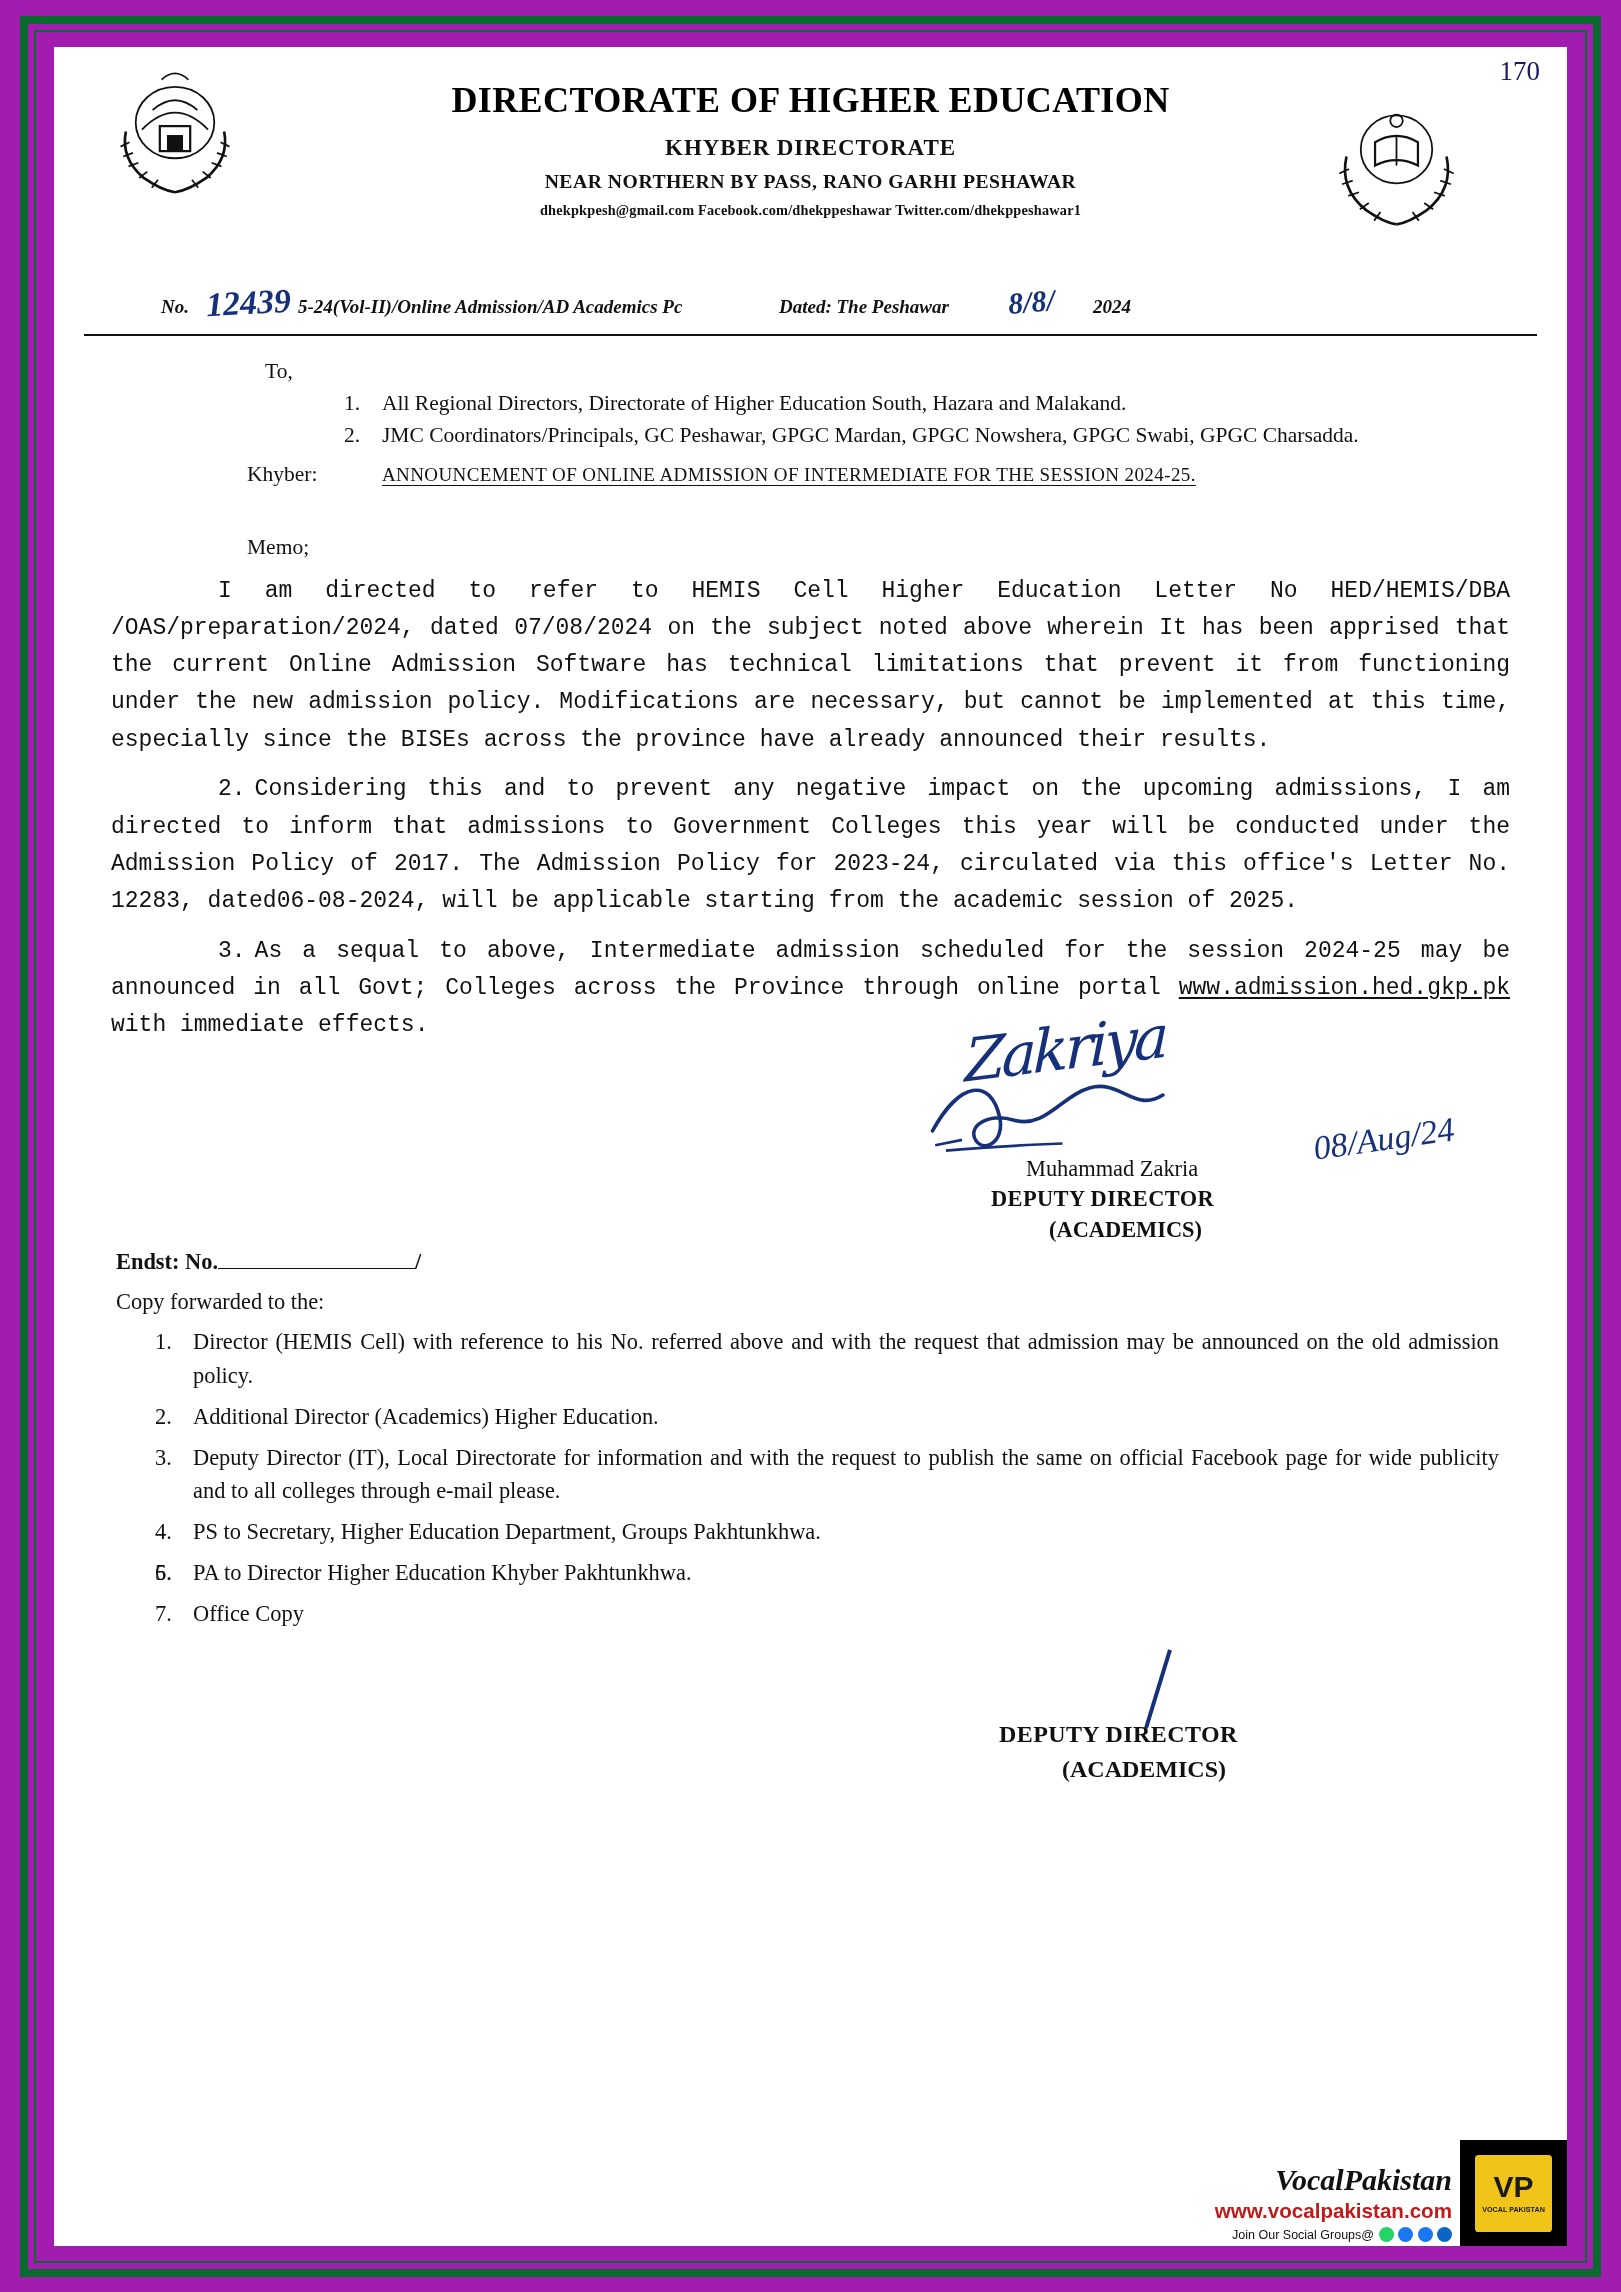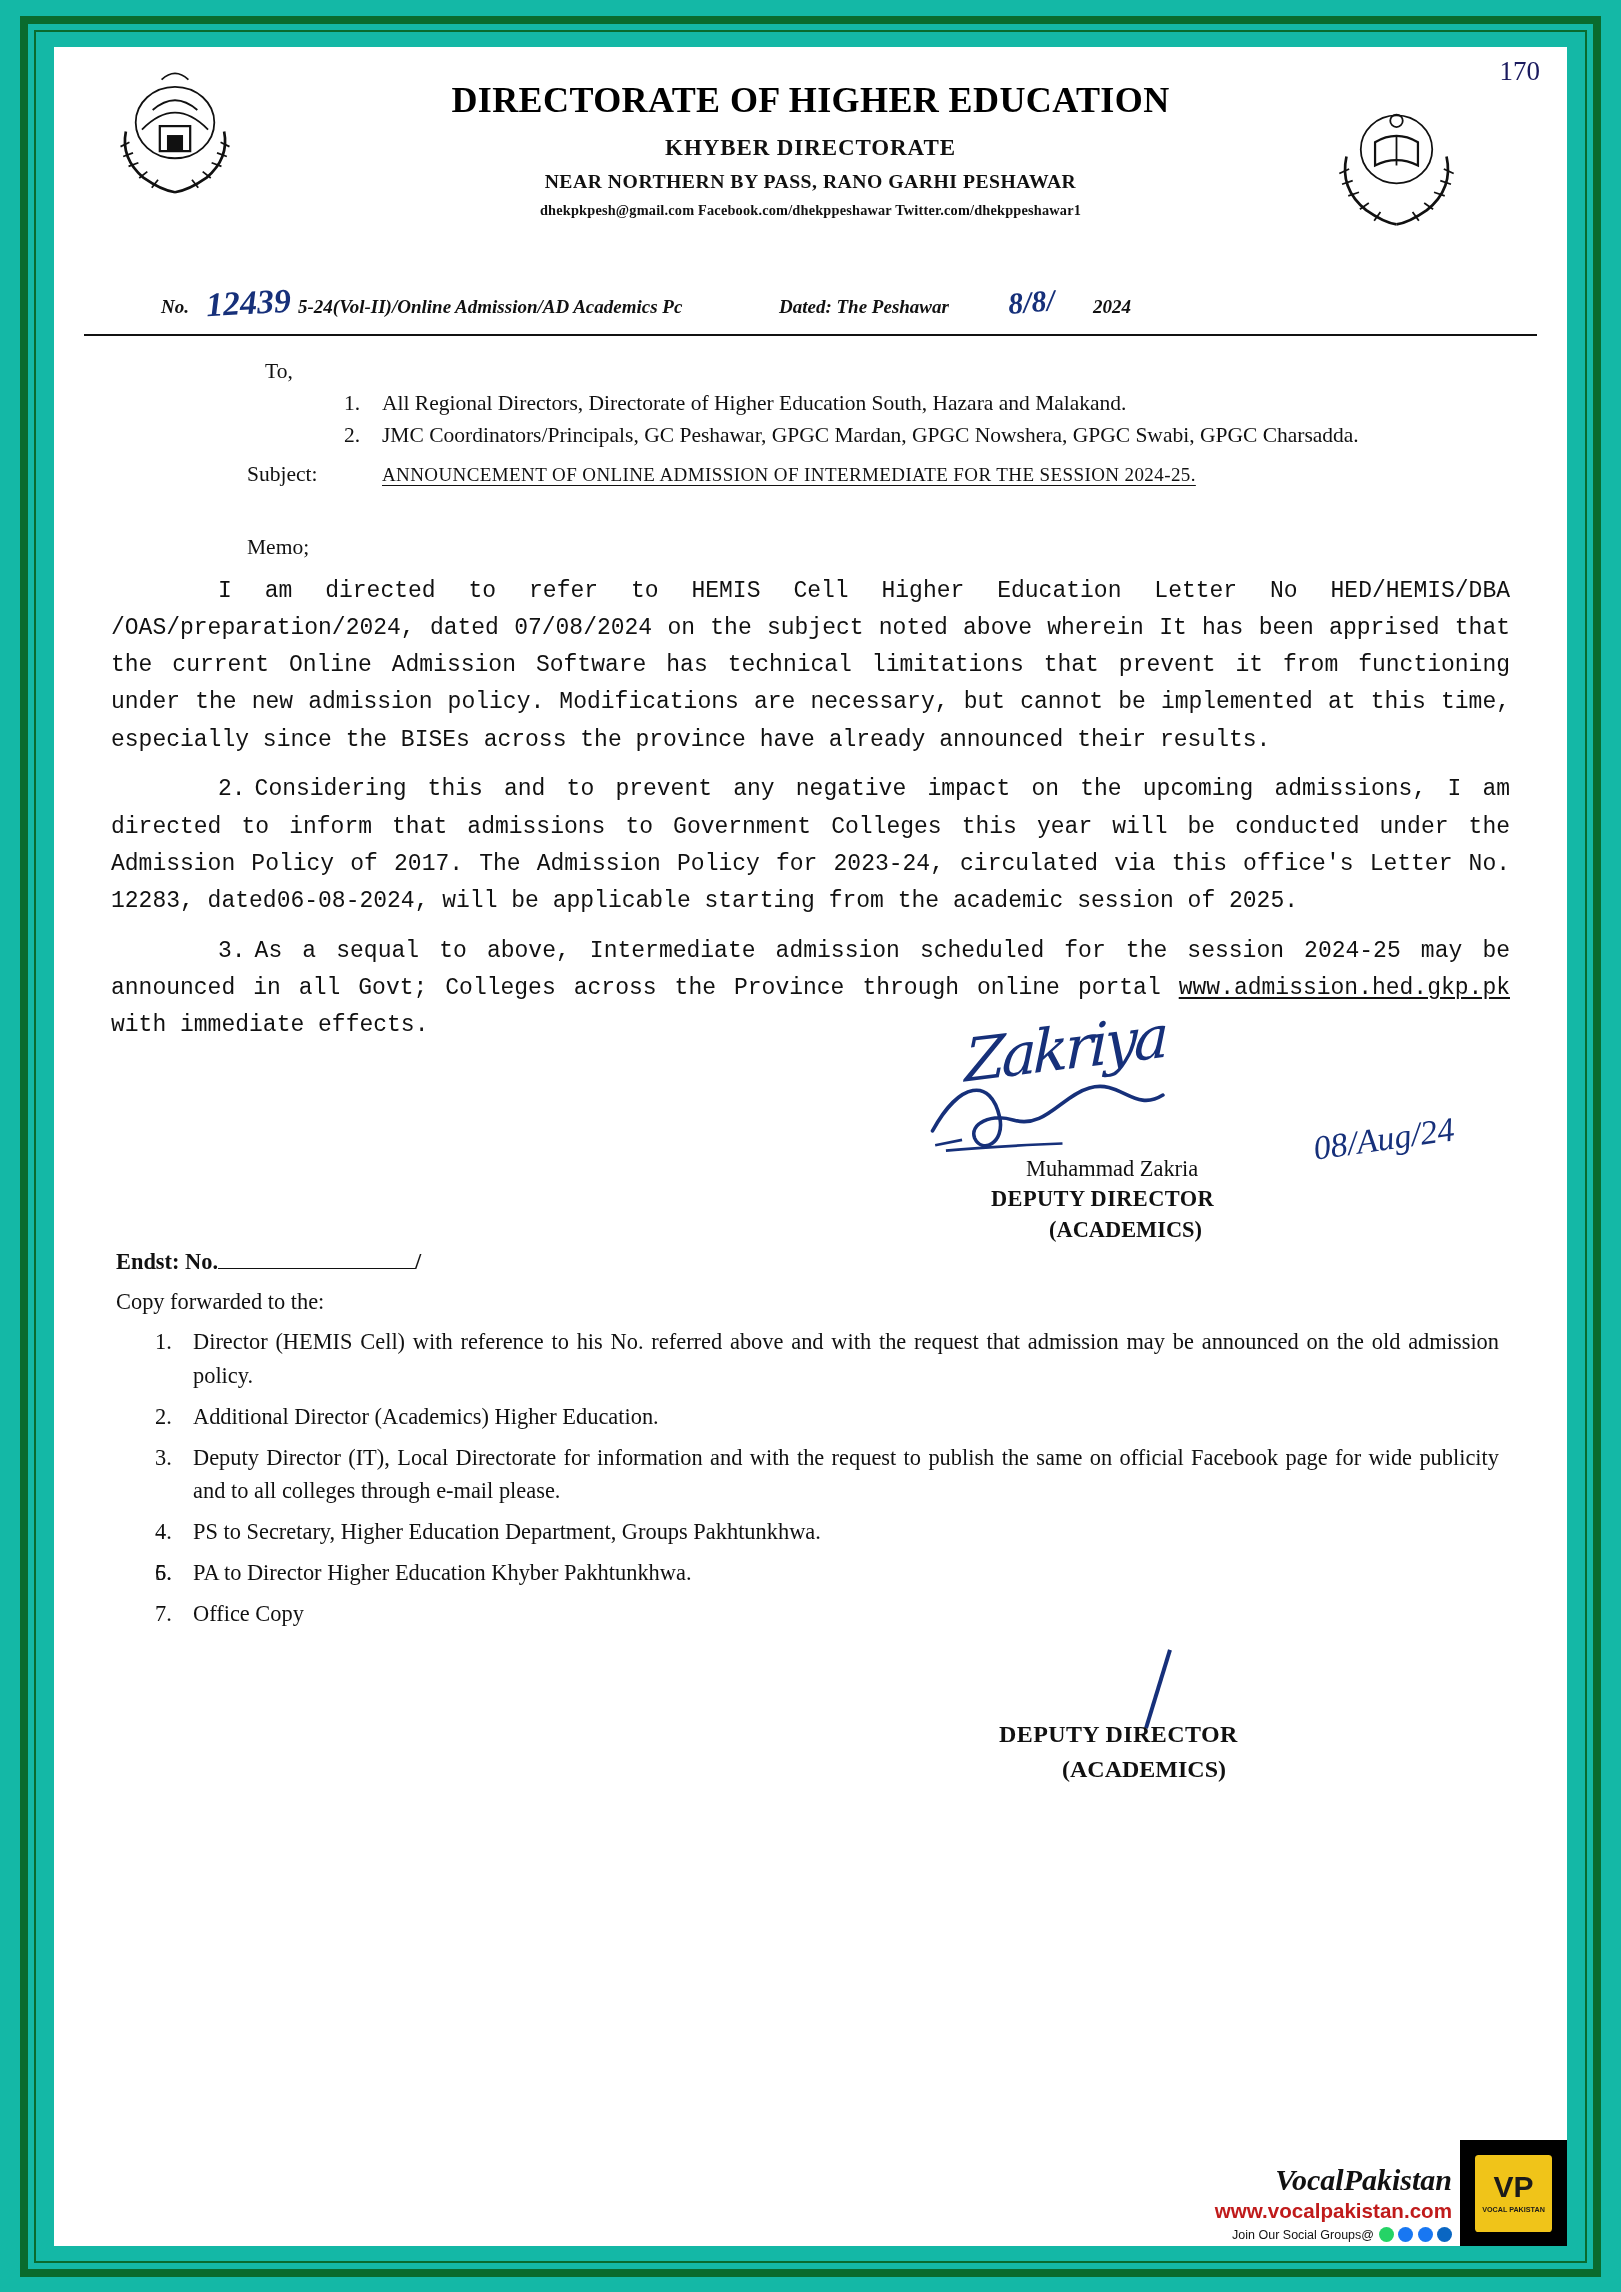--- a/index.html
+++ b/index.html
@@ -11,21 +11,21 @@
     width: 1621px;
     height: 2293px;
     font-family: "Liberation Serif", serif;
     color: #111;
     position: relative;
     overflow: hidden;
   }
   .page {
     position: absolute;
     inset: 0;
-    background: #14b8a6;
+    background: #a21caf;
     padding-left: 28px;
   }
   
   .frame-outer {
     position: absolute;
     left: 19.7px;
     top: 16px;
     right: 19.7px;
     bottom: 16px;
     border: 8px solid #0a6b2e;
@@ -515,21 +515,21 @@
           <span class="num">1.</span>
           <span>All Regional Directors, Directorate of Higher Education South, Hazara and Malakand.</span>
         </li>
         <li>
           <span class="num">2.</span>
           <span>JMC Coordinators/Principals, GC Peshawar, GPGC Mardan, GPGC Nowshera, GPGC Swabi, GPGC Charsadda.</span>
         </li>
       </ol>
 
       <div class="subject-row">
-        <span class="subject-label">Subject:</span>
+        <span class="subject-label">Khyber:</span>
         <span class="subject-text">ANNOUNCEMENT OF ONLINE ADMISSION OF INTERMEDIATE FOR THE SESSION 2024-25.</span>
       </div>
 
       <div class="memo-label">Memo;</div>
 
       <div class="para indent-first">I am directed to refer to HEMIS Cell Higher Education Letter No HED/HEMIS/DBA /OAS/preparation/2024, dated 07/08/2024 on the subject noted above wherein It has been apprised that the current Online Admission Software has technical limitations that prevent it from functioning under the new admission policy. Modifications are necessary, but cannot be implemented at this time, especially since the BISEs across the province have already announced their results.</div>
 
       <div class="para indent-first">
         <span class="num-inline">2.</span><span>Considering this and to prevent any negative impact on the upcoming admissions, I am directed to inform that admissions to Government Colleges this year will be conducted under the Admission Policy of 2017. The Admission Policy for 2023-24, circulated via this office's Letter No. 12283, dated06-08-2024, will be applicable starting from the academic session of 2025.</span>
       </div>

